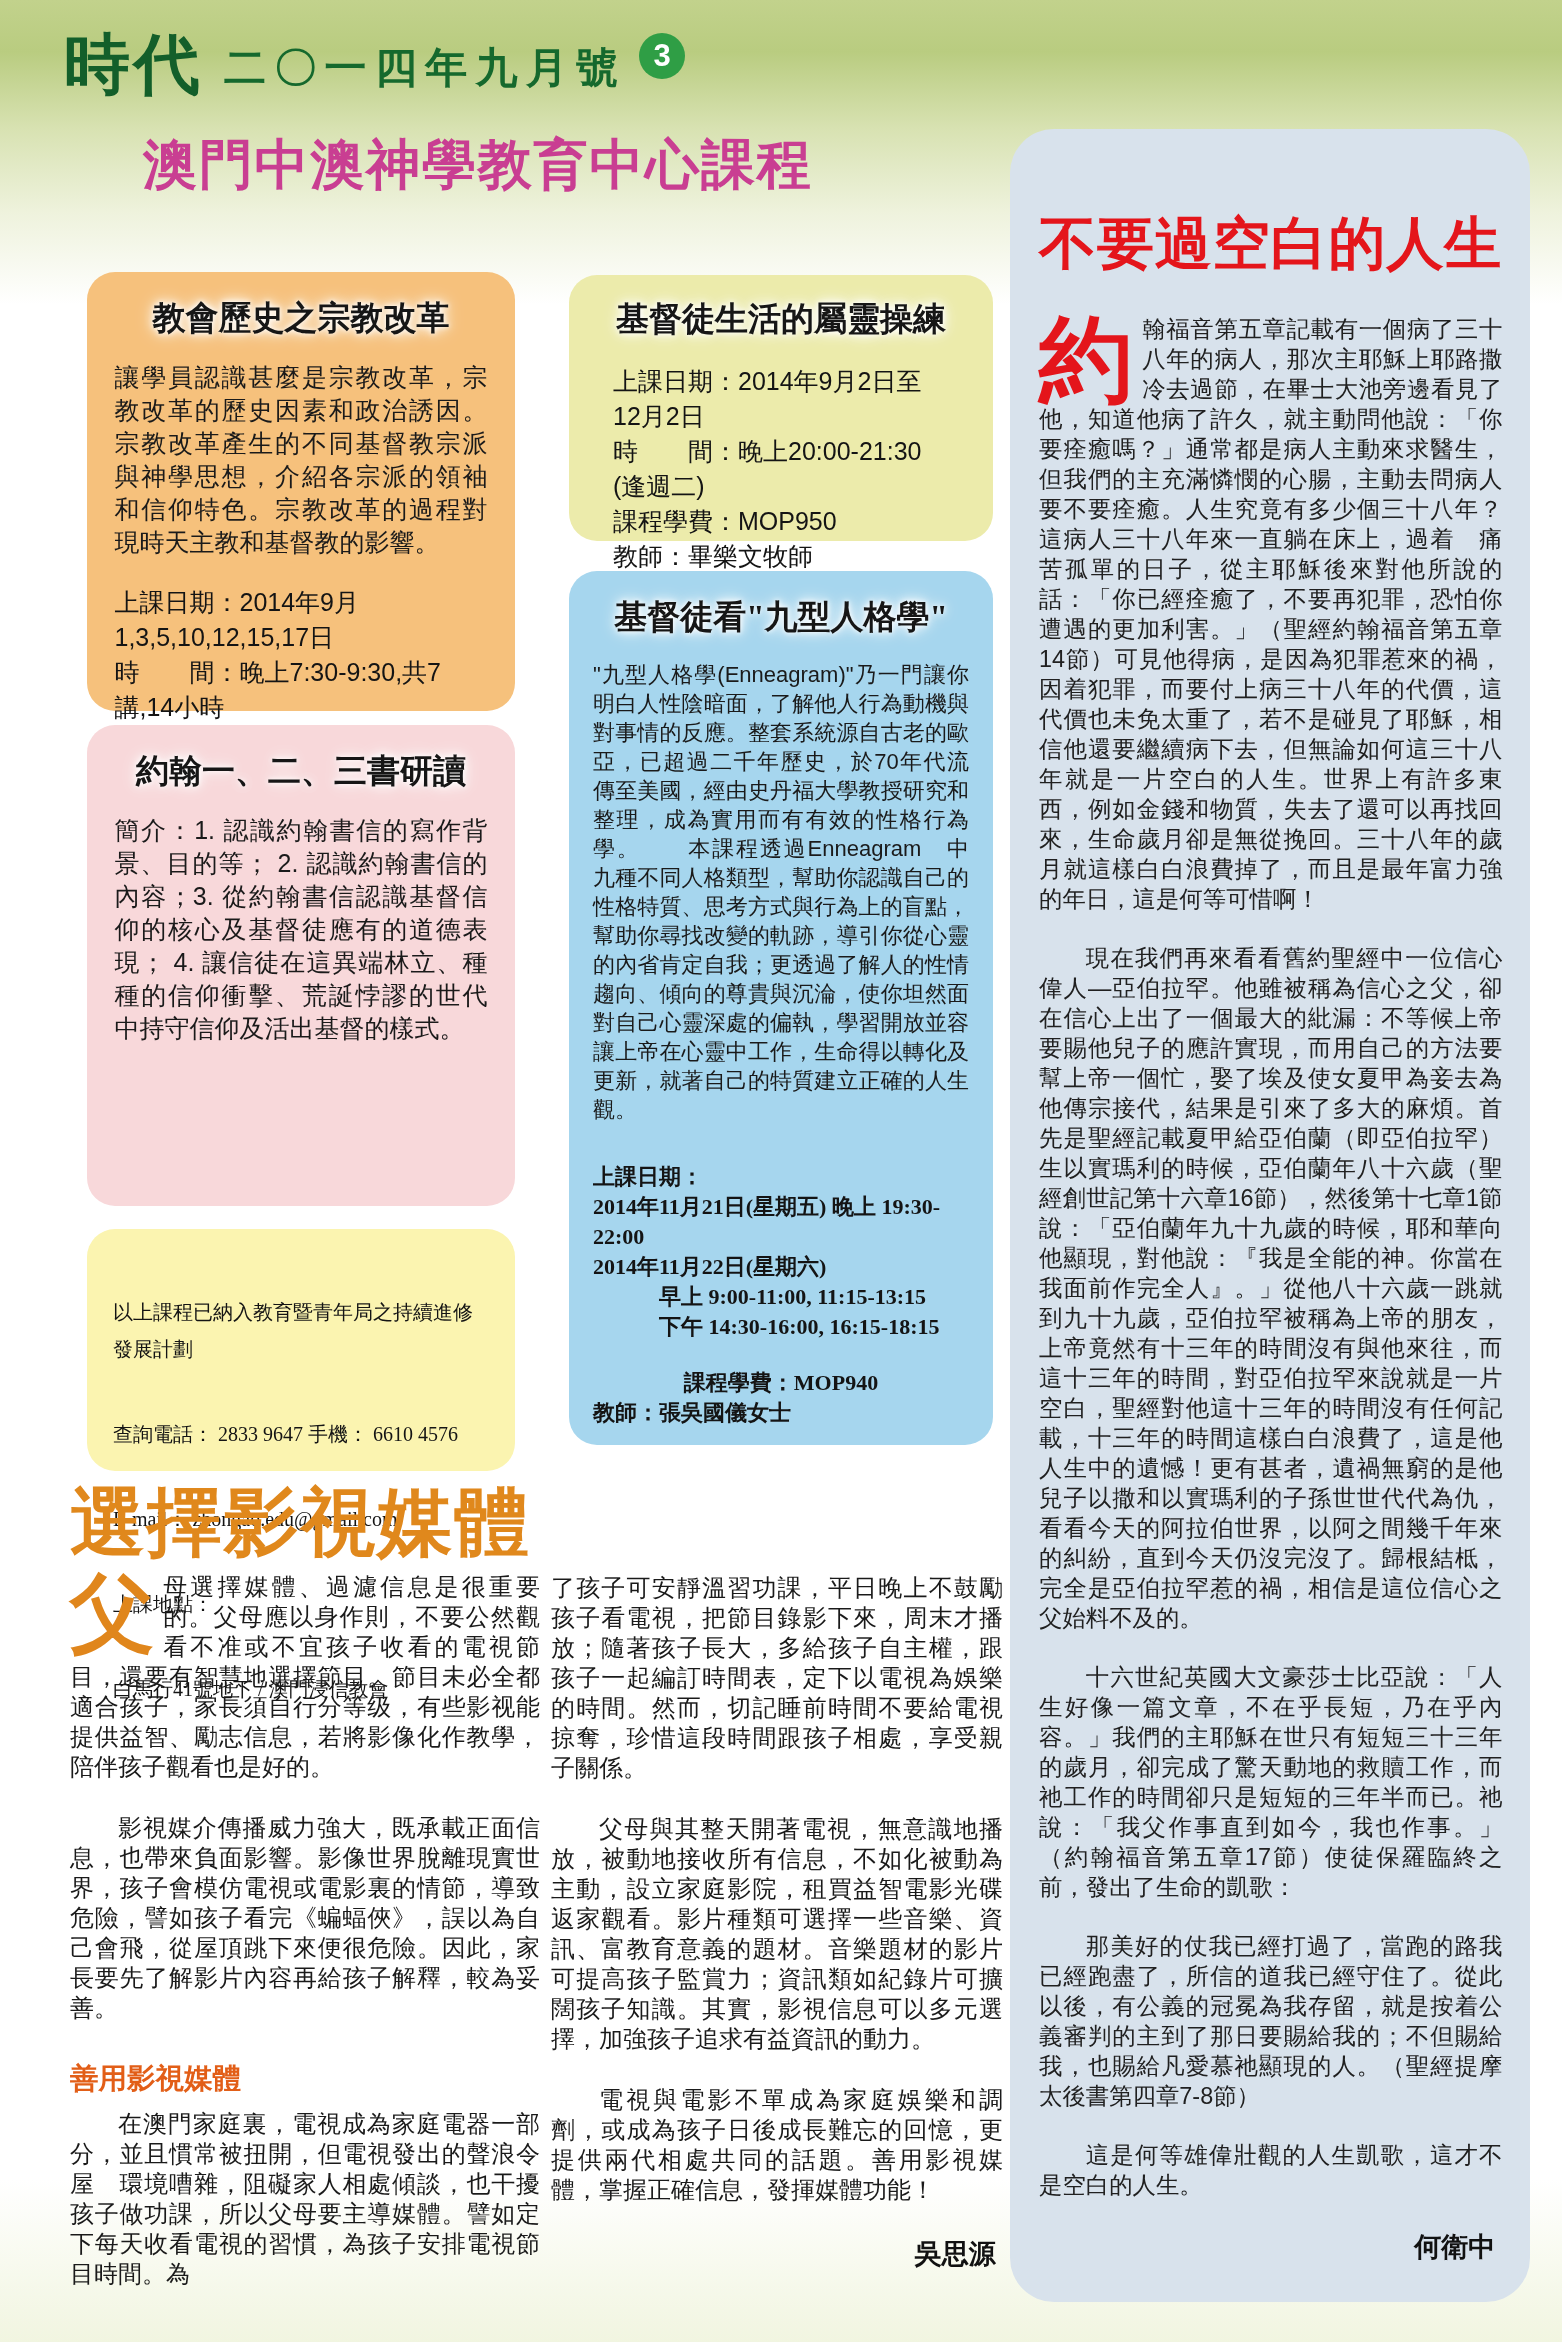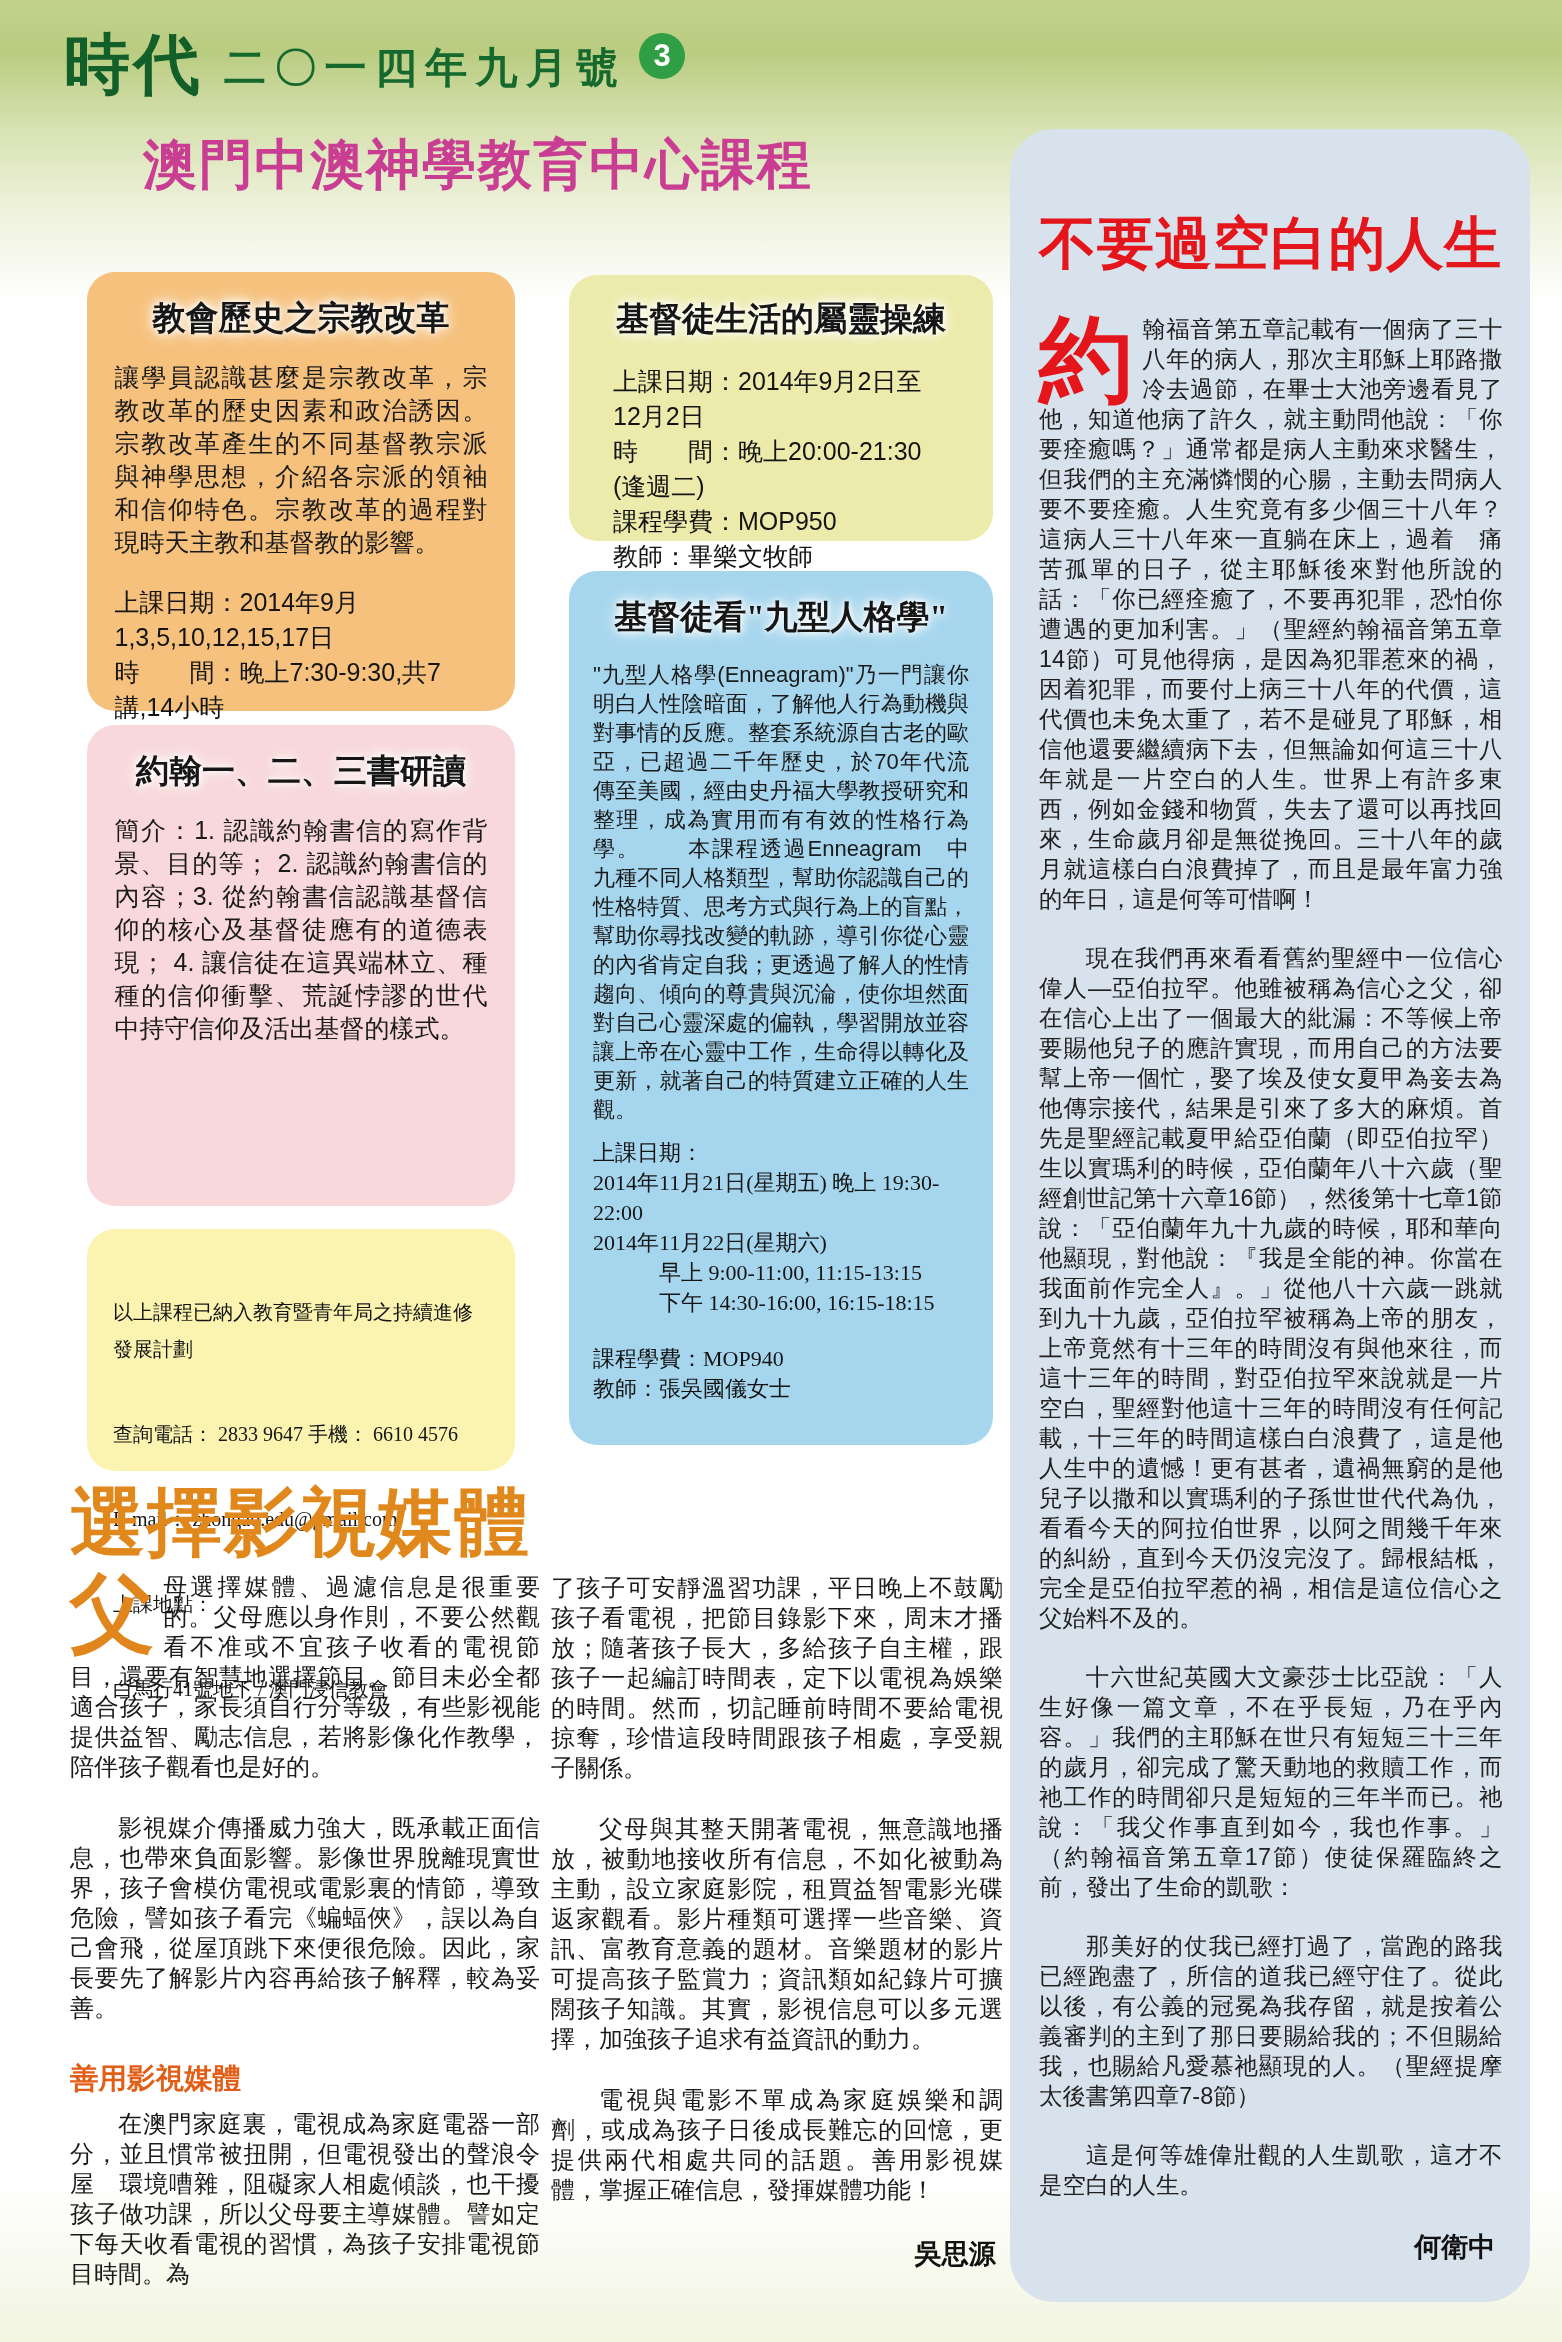--- a/index.html
+++ b/index.html
@@ -52,23 +52,23 @@
   .details div{white-space:pre-wrap;font-size:25px;line-height:35px;color:#141414;}
   .box1{left:87px;top:272px;width:428px;height:439px;background:#f6c17c;padding:24px 27.5px;}
   .box2{left:87px;top:725px;width:428px;height:481px;background:#f8d8da;padding:24px 27.5px;}
   .box2 .details{margin-top:20px;}
   .box3{left:87px;top:1229px;width:428px;height:242px;background:#fbf4b0;padding:16.5px 26px;}
   .box3 div{white-space:pre-wrap;font-size:20px;line-height:37px;font-family:"Liberation Serif","DejaVu Serif",serif;color:#141414;margin-top:48px;}
   .box4{left:569px;top:275px;width:424px;height:266px;background:#ecebab;padding:22px 44px;}
   .box4 .details{margin-top:22px;}
   .box5{left:569px;top:571px;width:424px;height:874px;background:#a6d6ee;padding:24px 24px;}
   .box5 .box-body{font-size:22px;line-height:29px;}
-  .schedule{margin-top:14px;font-family:"Liberation Serif","DejaVu Serif",serif;}
+  .schedule{margin-top:38px;font-family:"Liberation Serif","DejaVu Serif",serif;font-weight:bold;}
   .schedule div{white-space:pre-wrap;font-size:22px;line-height:30px;color:#141414;}
-  .fee-line{margin-top:26px;}
+  .fee-line{margin-top:26px;text-align:center;}
   
   .right-box{
     left:1010px;top:129px;width:520px;height:2173px;
     background:#d8e2ec;border-radius:44px;
     padding:77px 27.5px 26px 29px;box-sizing:border-box;
   }
   .right-title{
     font-family:"Liberation Serif","DejaVu Serif",serif;
     font-weight:900;font-size:57px;color:#e4151b;
     letter-spacing:0.9px;margin-bottom:31px;white-space:nowrap;

